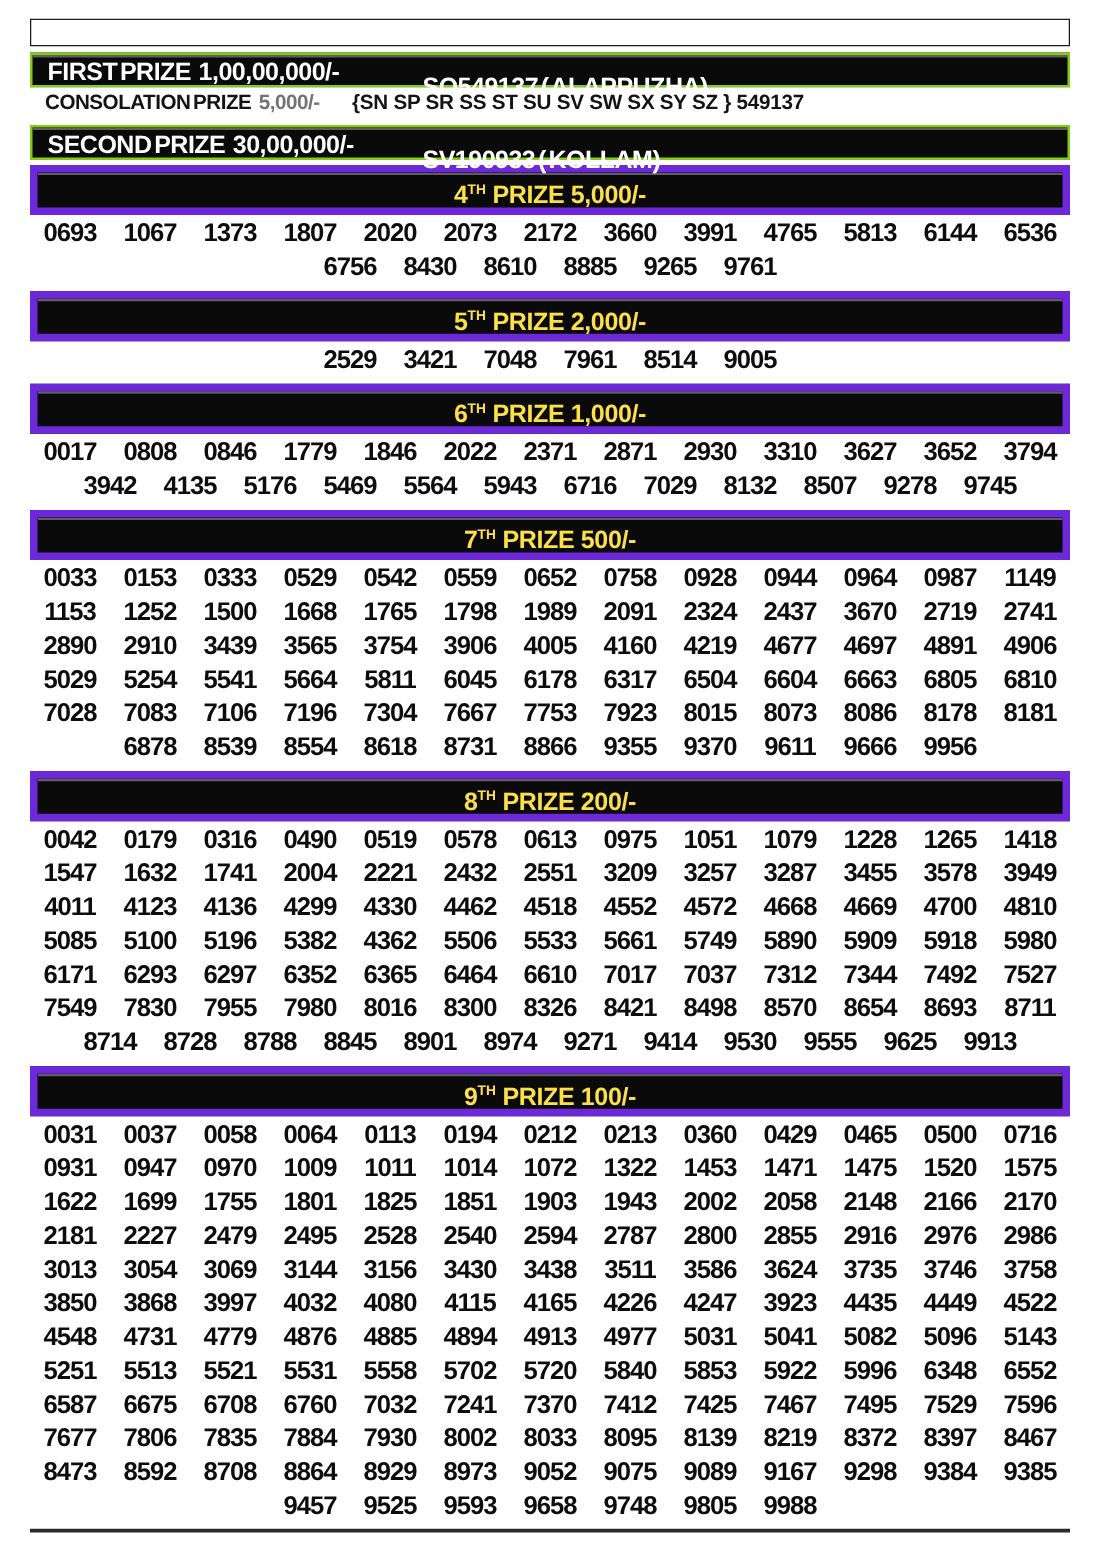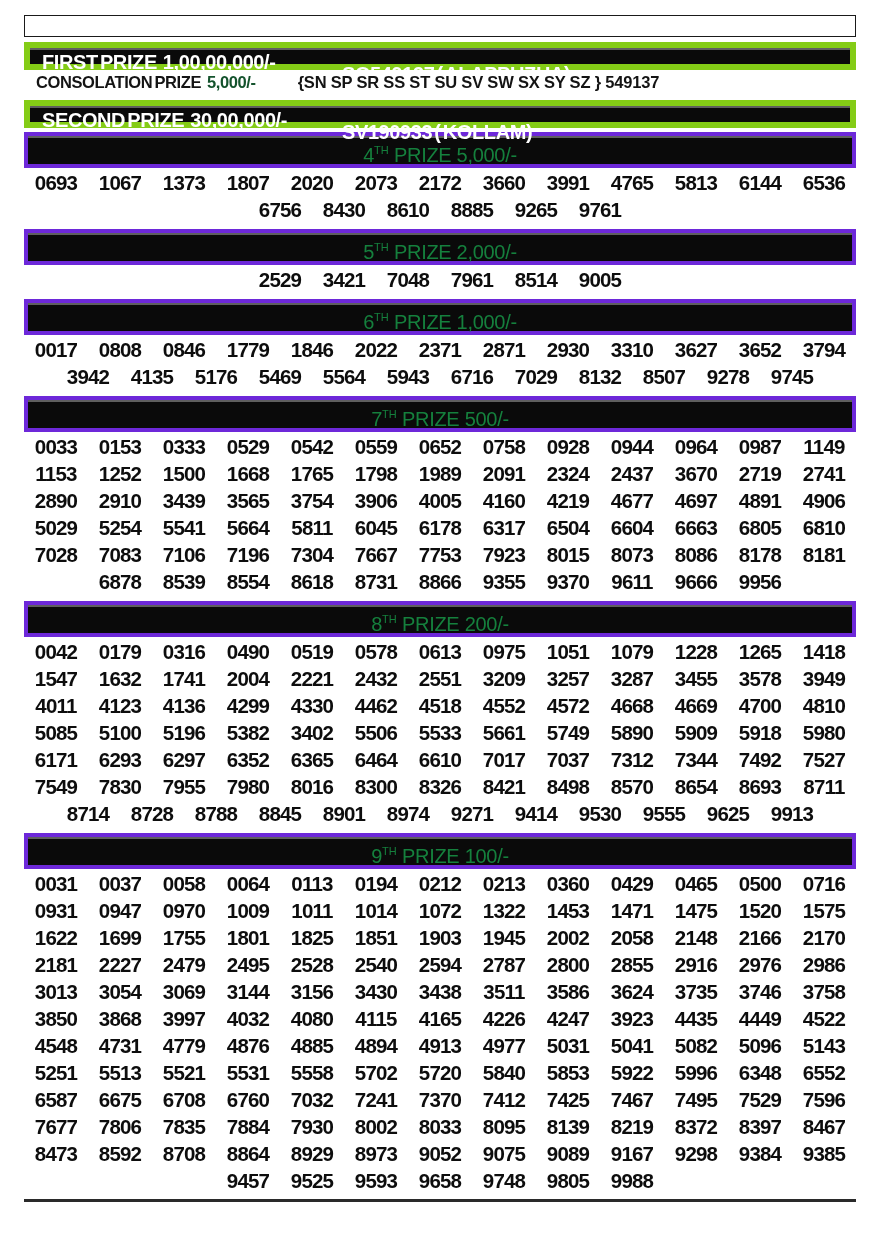--- a/index.html
+++ b/index.html
@@ -22,42 +22,42 @@
   .header-box{
     margin-top:5px;height:20px;
     border:1.5px solid #1a1a1a;background:#fff;
   }
 
   
   .prize-row{position:relative;box-sizing:border-box;}
   .black-bar{
     margin-top:5px;height:28px;line-height:28px;
     background:#0a0a0a;color:#ffffff;
-    border:6px solid #84cc16;
+    border:2px solid #84cc16;
     box-shadow:inset 0 2px 0 rgba(255,255,255,0.35);
     font-size:20px;font-weight:bold;letter-spacing:-0.4px;word-spacing:-3px;
     padding-left:12px;
   }
   .black-bar .pwinner{position:absolute;left:312px;top:12px;}
   .white-row{
     height:25px;line-height:25px;background:#fff;color:#141414;
     font-size:16.5px;font-weight:bold;letter-spacing:-0.4px;word-spacing:-2px;
     padding-left:12px;
   }
-  .white-row .pwinner{margin-left:42px;letter-spacing:-0.2px;word-spacing:0;}
+  .white-row .pwinner{margin-left:26px;letter-spacing:-0.2px;word-spacing:0;}
   .pamount{margin-left:6px;}
-  .pamount.red{color:#14532d;text-align:center;}
+  .pamount.red{color:#737373;text-align:center;}
 
   
   .section-bar{
     margin-top:4px;height:28px;line-height:28px;
-    background:#0a0a0a;color:#15803d;text-align:center;
-    border:4px solid #6d28d9;
+    background:#0a0a0a;color:#fde047;text-align:center;
+    border:6px solid #6d28d9;
     box-shadow:inset 0 2px 0 rgba(255,255,255,0.35);
-    font-size:20px;font-weight:normal;letter-spacing:-0.3px;
+    font-size:20px;font-weight:bold;letter-spacing:-0.3px;
   }
   .section-bar sup{font-size:0.55em;vertical-align:super;letter-spacing:0;}
 
   
   .num-grid{
     width:832px;display:flex;flex-wrap:wrap;justify-content:center;
     padding:1px 0 2px 0;
   }
   .num{
     width:64px;text-align:center;
@@ -258,21 +258,21 @@
         <span class="num">4552</span>
         <span class="num">4572</span>
         <span class="num">4668</span>
         <span class="num">4669</span>
         <span class="num">4700</span>
         <span class="num">4810</span>
         <span class="num">5085</span>
         <span class="num">5100</span>
         <span class="num">5196</span>
         <span class="num">5382</span>
-        <span class="num">3402</span>
+        <span class="num">4362</span>
         <span class="num">5506</span>
         <span class="num">5533</span>
         <span class="num">5661</span>
         <span class="num">5749</span>
         <span class="num">5890</span>
         <span class="num">5909</span>
         <span class="num">5918</span>
         <span class="num">5980</span>
         <span class="num">6171</span>
         <span class="num">6293</span>
@@ -341,21 +341,21 @@
         <span class="num">1475</span>
         <span class="num">1520</span>
         <span class="num">1575</span>
         <span class="num">1622</span>
         <span class="num">1699</span>
         <span class="num">1755</span>
         <span class="num">1801</span>
         <span class="num">1825</span>
         <span class="num">1851</span>
         <span class="num">1903</span>
-        <span class="num">1945</span>
+        <span class="num">1943</span>
         <span class="num">2002</span>
         <span class="num">2058</span>
         <span class="num">2148</span>
         <span class="num">2166</span>
         <span class="num">2170</span>
         <span class="num">2181</span>
         <span class="num">2227</span>
         <span class="num">2479</span>
         <span class="num">2495</span>
         <span class="num">2528</span>

